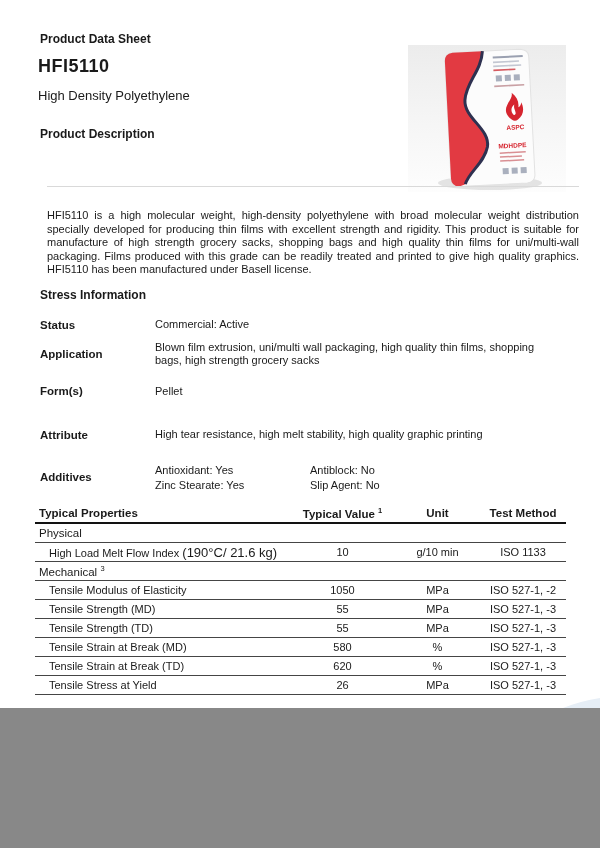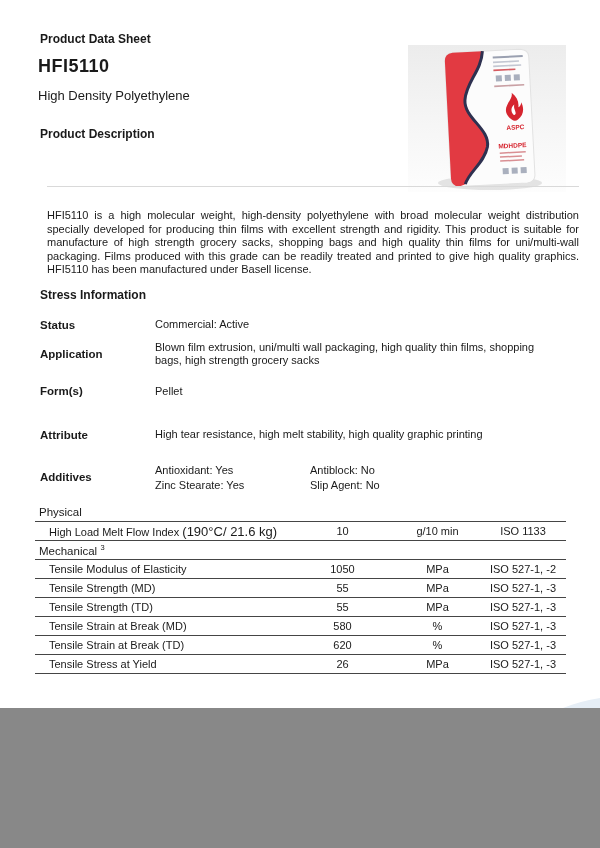--- a/index.html
+++ b/index.html
@@ -133,20 +133,26 @@
       <div class="additives-grid">
         <div>Antioxidant: Yes</div>
         <div>Antiblock: No</div>
         <div>Zinc Stearate: Yes</div>
         <div>Slip Agent: No</div>
       </div>
     </div>
   </div>
 
   <div class="props">
+    <div class="trow head">
+      <div class="c-prop"><span>Typical Properties</span></div>
+      <div class="c-val"><span>Typical Value</span> <sup>1</sup></div>
+      <div class="c-unit">Unit</div>
+      <div class="c-method">Test Method</div>
+    </div>
 
     <div class="trow section">
       <div class="c-prop"><span>Physical</span></div>
     </div>
 
     <div class="trow">
       <div class="c-prop indent"><span>High Load Melt Flow Index</span> <span class="small-note">(190°C/ 21.6 kg)</span></div>
       <div class="c-val">10</div>
       <div class="c-unit">g/10 min</div>
       <div class="c-method">ISO 1133</div>

